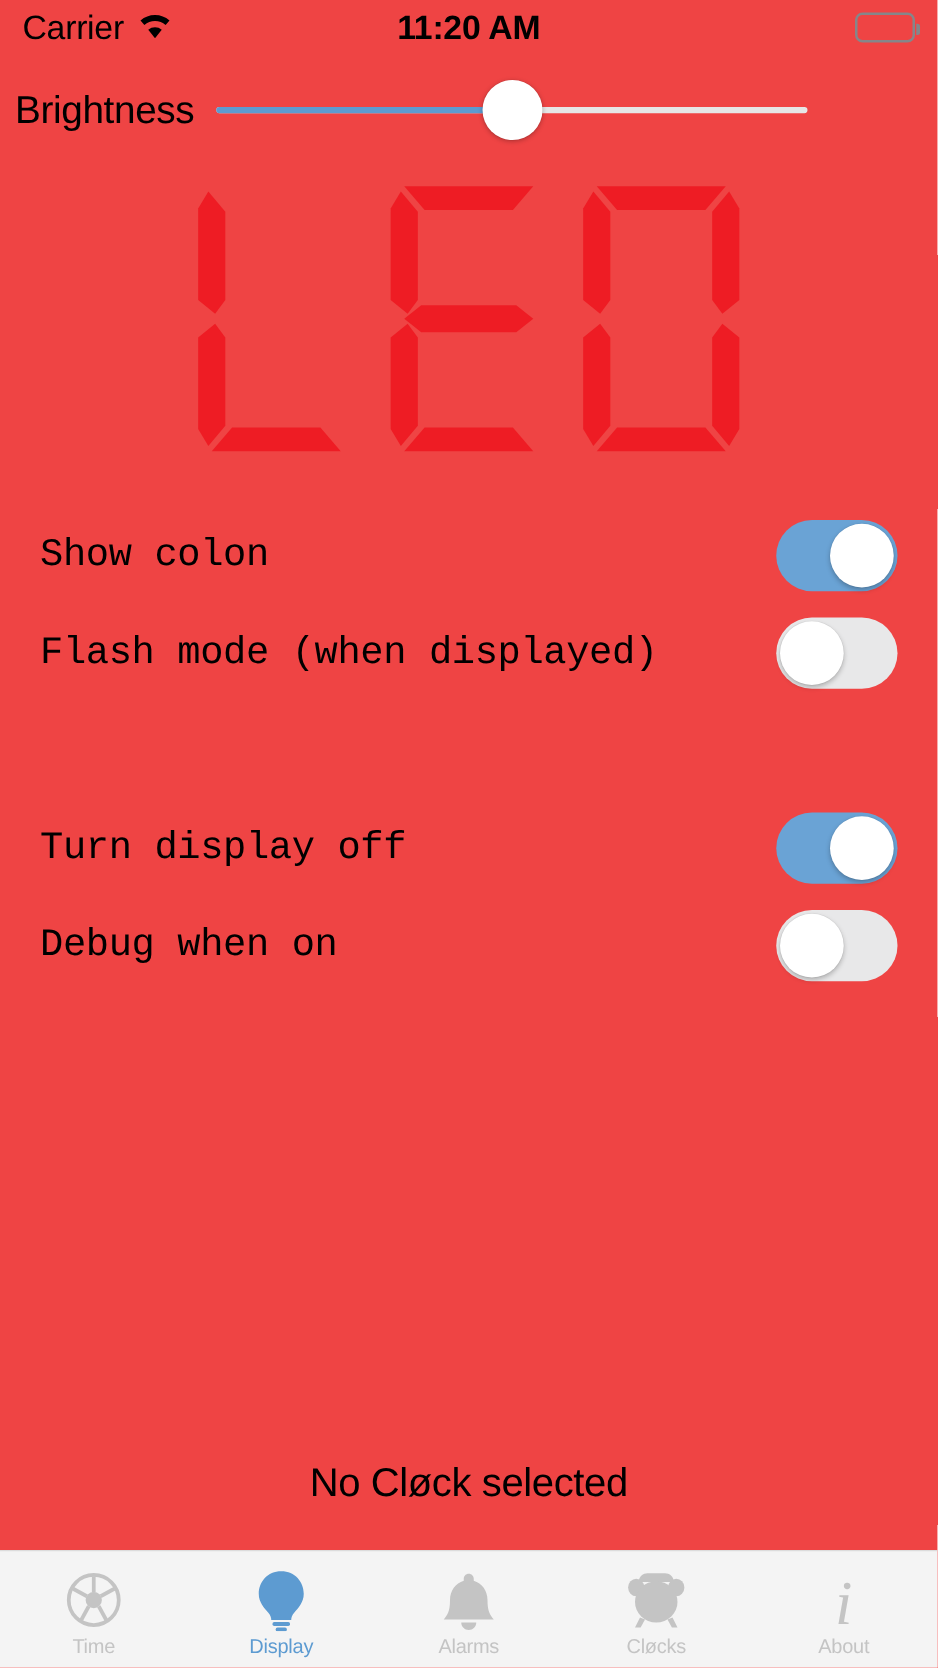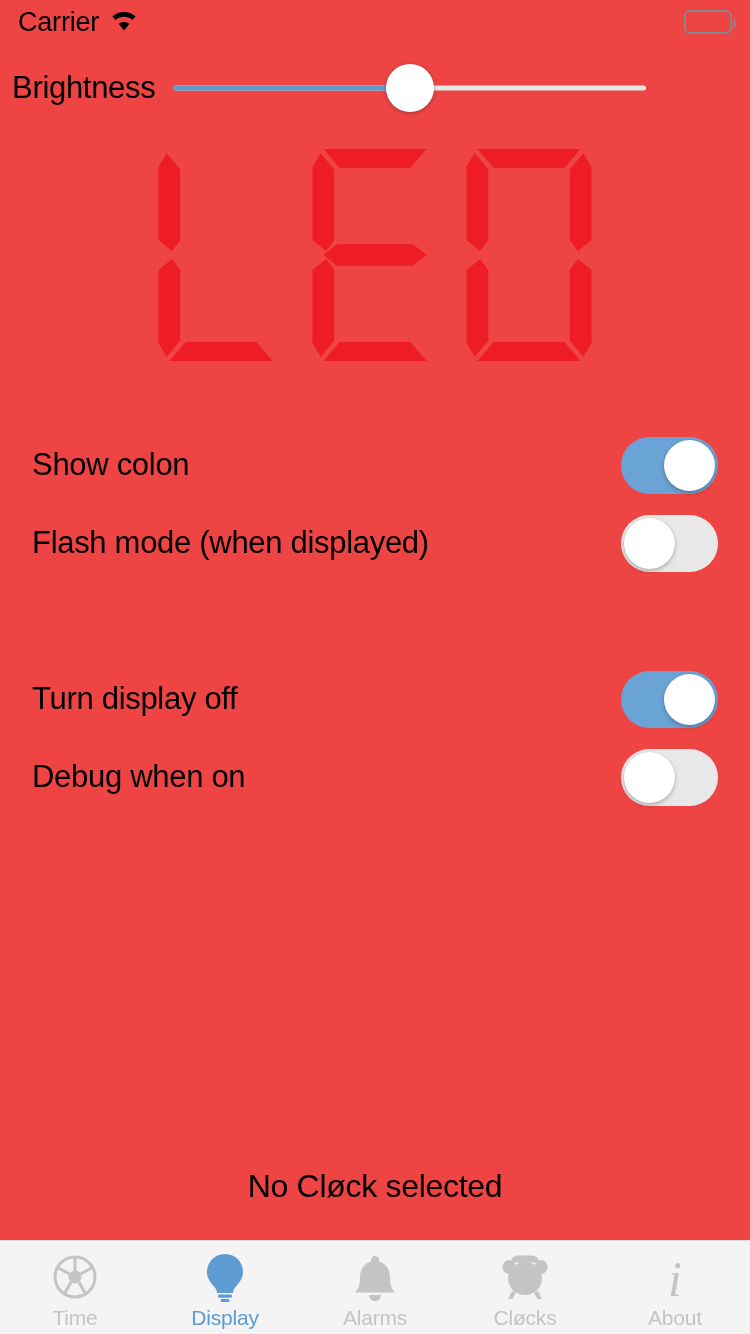--- a/index.html
+++ b/index.html
@@ -58,21 +58,21 @@
   }
 
   
   .led-display {
     position:absolute; top:130px; left:0; width:750px; height:250px;
     display:flex; align-items:center; justify-content:center; gap:14px;
   }
   .digit { width:140px; height:220px; }
 
   
-  .settings { position:absolute; top:426px; left:0; width:750px; }
+  .settings { position:absolute; top:405px; left:0; width:750px;font-family:Liberation Mono, monospace; }
   .group { margin-bottom:78px; }
   .row {
     height:78px; display:flex; align-items:center;
     padding:0 32px; justify-content:space-between;
   }
   .row-label { font-size:31px; color:#000; letter-spacing:-0.3px; }
   .switch {
     position:relative; width:97px; height:57px; border-radius:29px;
     flex:0 0 auto; transition:background .2s;
   }
@@ -97,39 +97,40 @@
   .tabbar {
     position:absolute; bottom:0; left:0; width:750px; height:94px;
     background:#f4f4f4; border-top:1px solid #dcdcdc;
     display:flex; align-items:stretch;
   }
   .tab {
     flex:1; display:flex; flex-direction:column;
     align-items:center; justify-content:center; gap:4px; padding-top:6px;
   }
   .tab-icon { height:50px; display:flex; align-items:center; justify-content:center; }
-  .tab-label { font-size:21px; color:#c4c4c4; letter-spacing:-0.2px; }
+  .tab-label { font-size:16px; color:#c4c4c4; letter-spacing:-0.2px; }
   .tab.active .tab-label { color:#5d9bd1; }
 </style>
 </head>
 <body>
 
 <div class="screen">
 
   <div class="statusbar">
     <div class="sb-left">
       <span class="sb-carrier">Carrier</span>
       <span class="wifi-icon">
         <svg width="30" height="22" viewBox="0 0 30 22">
           <path d="M15 21.5 L9.6 14.8 a8.6 8.6 0 0 1 10.8 0 Z" fill="#000"></path>
           <path d="M3.4 7.3 a17.5 17.5 0 0 1 23.2 0 l-3.1 3.7 a12.8 12.8 0 0 0 -17 0 Z" fill="#000"></path>
           <path d="M0 3.2 a22 22 0 0 1 30 0" stroke="#000" stroke-width="0" fill="none"></path>
         </svg>
       </span>
     </div>
+    <div class="sb-center">11:20 AM</div>
     <div class="sb-right">
       <span class="battery">
         <span class="battery-fill"></span>
         <span class="battery-cap"></span>
       </span>
     </div>
   </div>
 
   <div class="brightness-row">
     <span class="brightness-label">Brightness</span>

